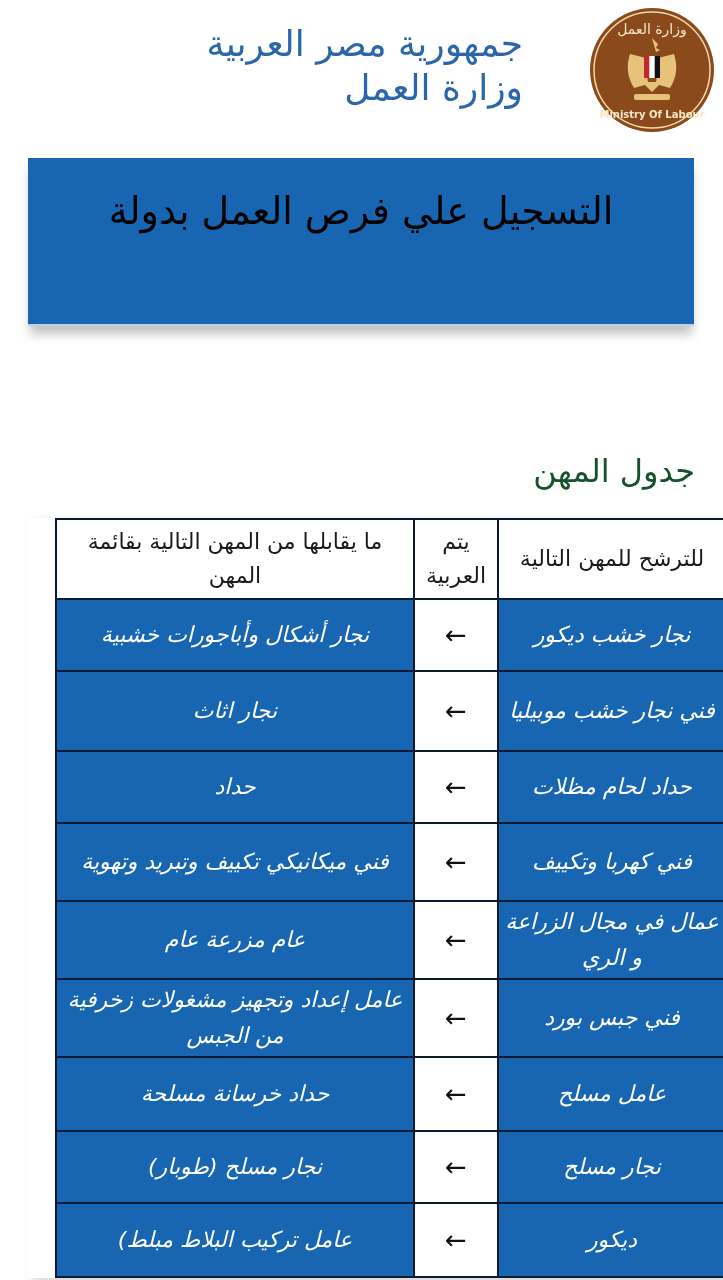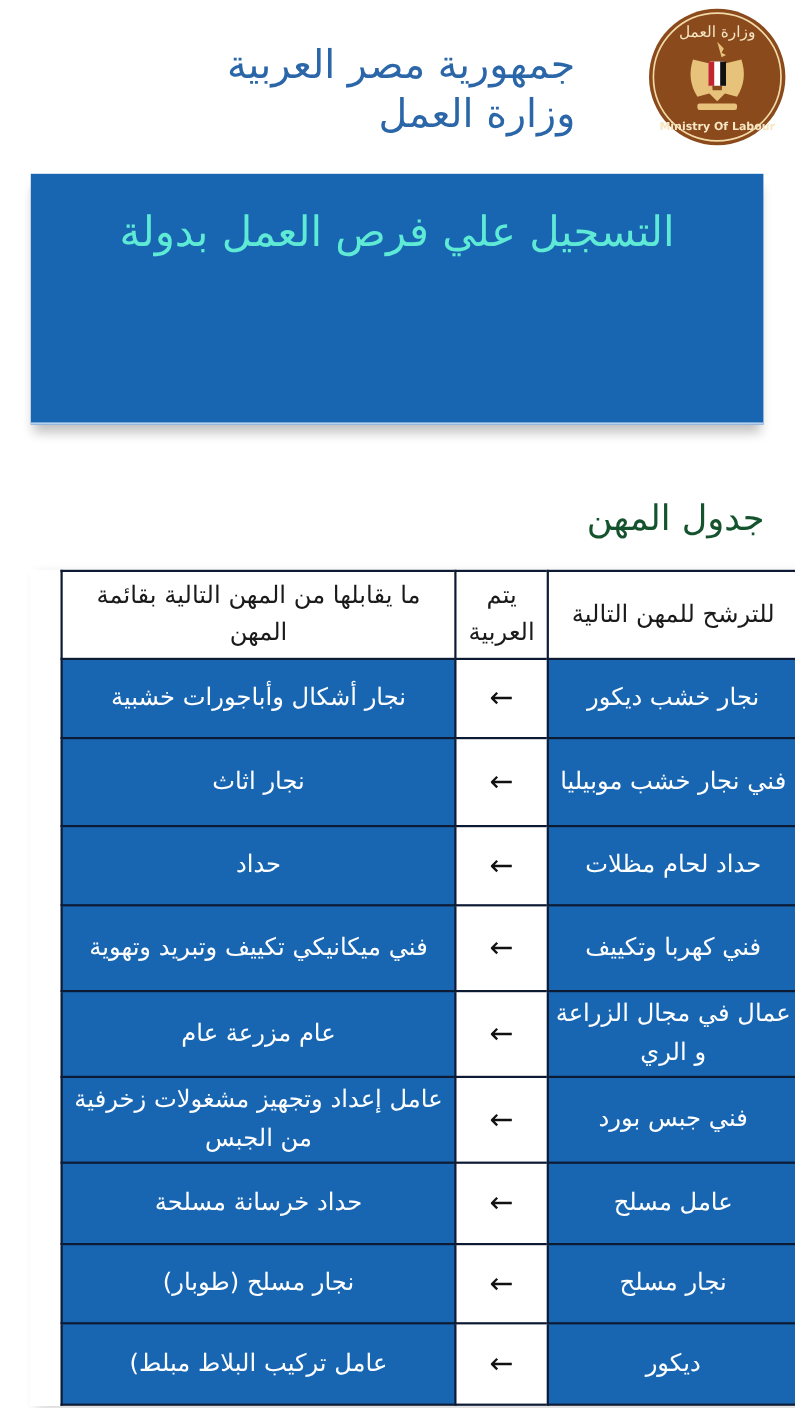--- a/index.html
+++ b/index.html
@@ -4,31 +4,31 @@
 <style>
   html, body { margin: 0; padding: 0; }
   body {
     width: 723px; height: 1280px; overflow: hidden;
     background: #ffffff; position: relative;
     font-family: "DejaVu Sans", sans-serif;
   }
   .header-text {
     position: absolute; right: 200px; top: 22px;
     direction: rtl; text-align: right; color: #2a66a8;
-    font-size: 36px; line-height: 44px; font-weight: normal; margin-top: 16px;
+    font-size: 36px; line-height: 44px; font-weight: normal;
   }
   .header-text div { white-space: nowrap; }
   .logo {
     position: absolute; left: 584px; top: 4px; width: 136px; height: 132px;
   }
   .banner {
-    position: absolute; left: 28px; top: 158px; width: 666px; height: 228px;
+    position: absolute; left: 28px; top: 158px; width: 666px; height: 168px;
     background: #1866b2; border-bottom: 2px solid #b8d3f0;
     box-shadow: 0 10px 10px -2px rgba(0,0,0,0.25);
-    color: #5eead4; direction: rtl; text-align: center;
+    color: #000000; direction: rtl; text-align: center;
     box-sizing: border-box; padding-top: 22px;
   }
   .banner div { font-size: 38px; line-height: 62px; white-space: nowrap; }
   .section-title {
     position: absolute; right: 28px; top: 452px; direction: rtl;
     color: #14532d; font-size: 32px; white-space: nowrap;
   }
   .table-wrap {
     position: absolute; left: 27px; top: 518px; width: 670px;
     box-shadow: 6px 4px 10px rgba(0,0,0,0.18);
@@ -37,21 +37,21 @@
   table {
     border-collapse: collapse; width: 670px; table-layout: fixed;
     direction: rtl;
   }
   td, th {
     border: 2px solid #0c1a33; text-align: center; vertical-align: middle;
     padding: 2px 6px; font-weight: normal; box-sizing: border-box;
   }
   th { background: #ffffff; color: #1a1a1a; font-size: 22px; line-height: 34px; height: 80px; }
   td { font-size: 22px; line-height: 36px; }
-  td.blue { background: #1866b2; color: #ffffff; }
+  td.blue { background: #1866b2; color: #ffffff; font-style: italic; }
   td.arrow { background: #ffffff; color: #111; font-size: 26px; }
   col.c1 { width: 228px; }
   col.c2 { width: 84px; }
   col.c3 { width: 358px; }
 </style>
 </head>
 <body>
 
 <div class="header-text">
   <div>جمهورية مصر العربية</div>

